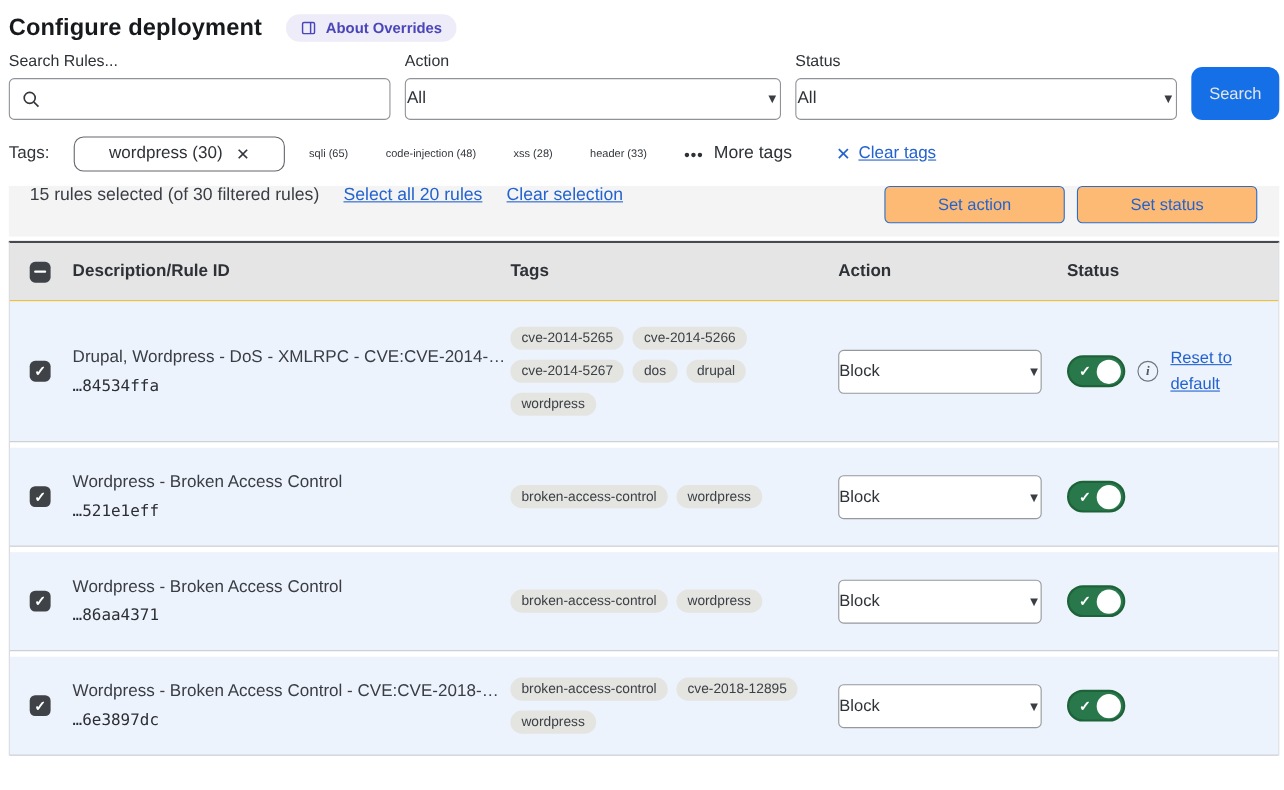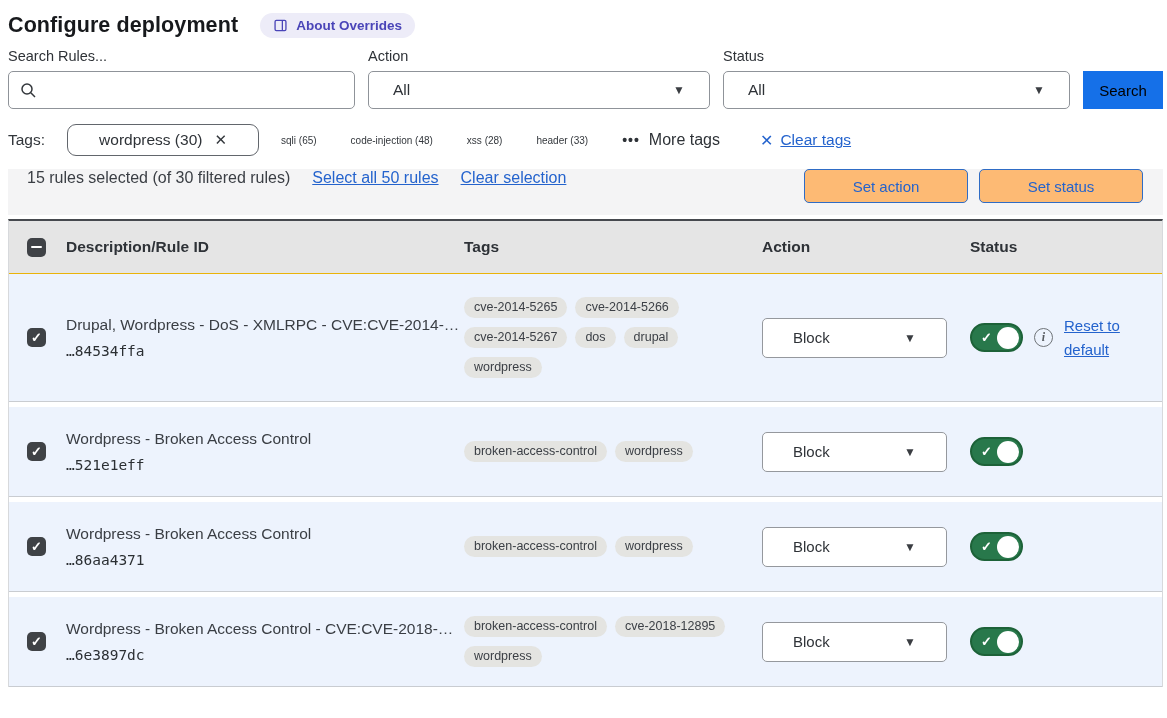--- a/index.html
+++ b/index.html
@@ -29,27 +29,27 @@
   .box {
     height:38px; border:1px solid #8f9399; border-radius:5px; background:#fff;
     display:flex; align-items:center; font-size:15.5px; color:#2e3237;
   }
   .search-box { width:347px; position:relative; }
   .search-box svg { position:absolute; left:11px; top:10px; }
   .search-input {
     width:100%; height:100%; border:none; outline:none; background:transparent;
     padding:0 10px 0 40px; font-size:15.5px; font-family:"Liberation Sans", sans-serif; color:#2e3237;
   }
-  .select { justify-content:space-between; padding:0 24px; cursor:pointer; }
+  .select { justify-content:space-between; padding:0 1px; cursor:pointer; }
   .select-action { width:342px; }
   .select-status { width:347px; }
   .caret { font-size:12px; color:#3a3d42; line-height:1; }
   .search-btn {
-    width:84px; height:38px; border:none; border-radius:0; cursor:pointer;
-    background:#1570e8; color:#000000; font-size:15px; font-family:"Liberation Sans", sans-serif;
+    width:84px; height:48px; border:none; border-radius:10px; cursor:pointer;
+    background:#1570e8; color:#e5e5e5; font-size:15px; font-family:"Liberation Sans", sans-serif;
   }
 
   
   .tags-bar { display:flex; align-items:center; padding:15px 0 13px 0; font-size:15.5px; color:#33373c; }
   .tags-label { margin-right:22px; }
   .selected-tag {
     display:inline-flex; align-items:center; gap:12px; cursor:pointer;
     border:1px solid #62666c; border-radius:9px; padding:6px 31px; margin-right:22px;
     background:#fff; font-size:15.5px; color:#2e3237; font-family:"Liberation Sans", sans-serif;
   }
@@ -96,21 +96,21 @@
   .trow.short { height:90px; }
   .desc-title { font-size:15.5px; color:#3a3e44; }
   .rule-id { font-family:"DejaVu Sans Mono", monospace; font-size:14.5px; color:#2b2f33; margin-top:9px; }
   .tags-cell { display:flex; flex-wrap:wrap; gap:9px 8px; width:262px; }
   .pill {
     background:#e4e4e1; border-radius:11px; padding:3px 10px 4px 10px;
     font-size:12.5px; color:#3c4046; white-space:nowrap;
   }
   .action-select {
     width:185px; height:40px; background:#fff; border:1px solid #95989d; border-radius:5px;
-    display:flex; align-items:center; justify-content:space-between; padding:0 30px;
+    display:flex; align-items:center; justify-content:space-between; padding:0 0;
     font-size:15px; color:#2e3237; cursor:pointer; font-family:"Liberation Sans", sans-serif;
   }
   .status-cell { display:flex; align-items:center; gap:11px; }
   .toggle {
     position:relative; width:53px; height:29px; border-radius:15px; cursor:pointer;
     background:#28784b; border:2px solid #1d6238; flex:none;
   }
   .toggle .tick { position:absolute; left:9px; top:5px; color:#fff; font-size:13px; font-weight:700; }
   .toggle .knob { position:absolute; right:2px; top:1.5px; width:22px; height:22px; border-radius:50%; background:#fff; }
   .info-icon {
@@ -185,21 +185,21 @@
       <span>More tags</span>
     </button>
     <button class="clear-tags">
       <span class="x">✕</span>
       <span class="lbl">Clear tags</span>
     </button>
   </div>
 
   <div class="selection-bar">
     <span class="selection-summary">15 rules selected (of 30 filtered rules)</span>
-    <button class="link-btn">Select all 50 rules</button>
+    <button class="link-btn">Select all 20 rules</button>
     <button class="link-btn">Clear selection</button>
     <div class="bar-actions">
       <button class="outline-btn">Set action</button>
       <button class="outline-btn">Set status</button>
     </div>
   </div>
 
   <div class="rules-table">
 
     <div class="tgrid thead">

